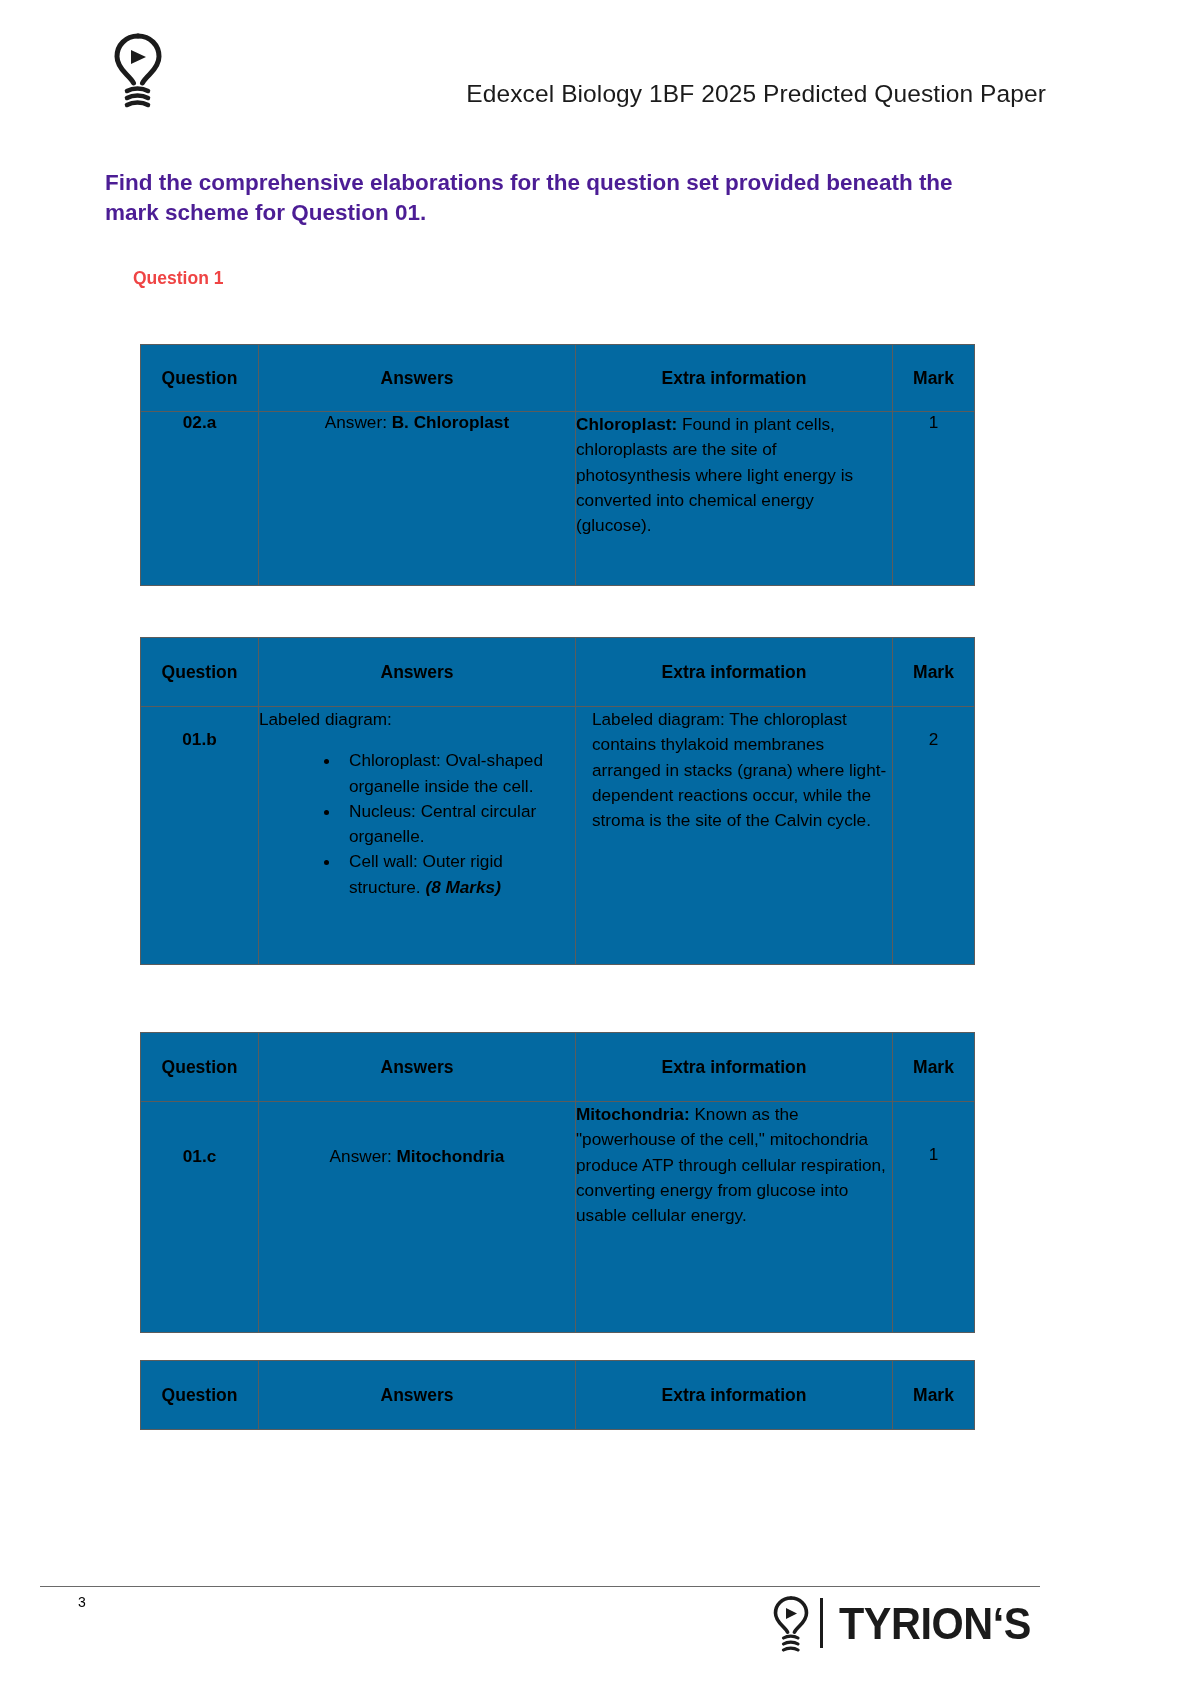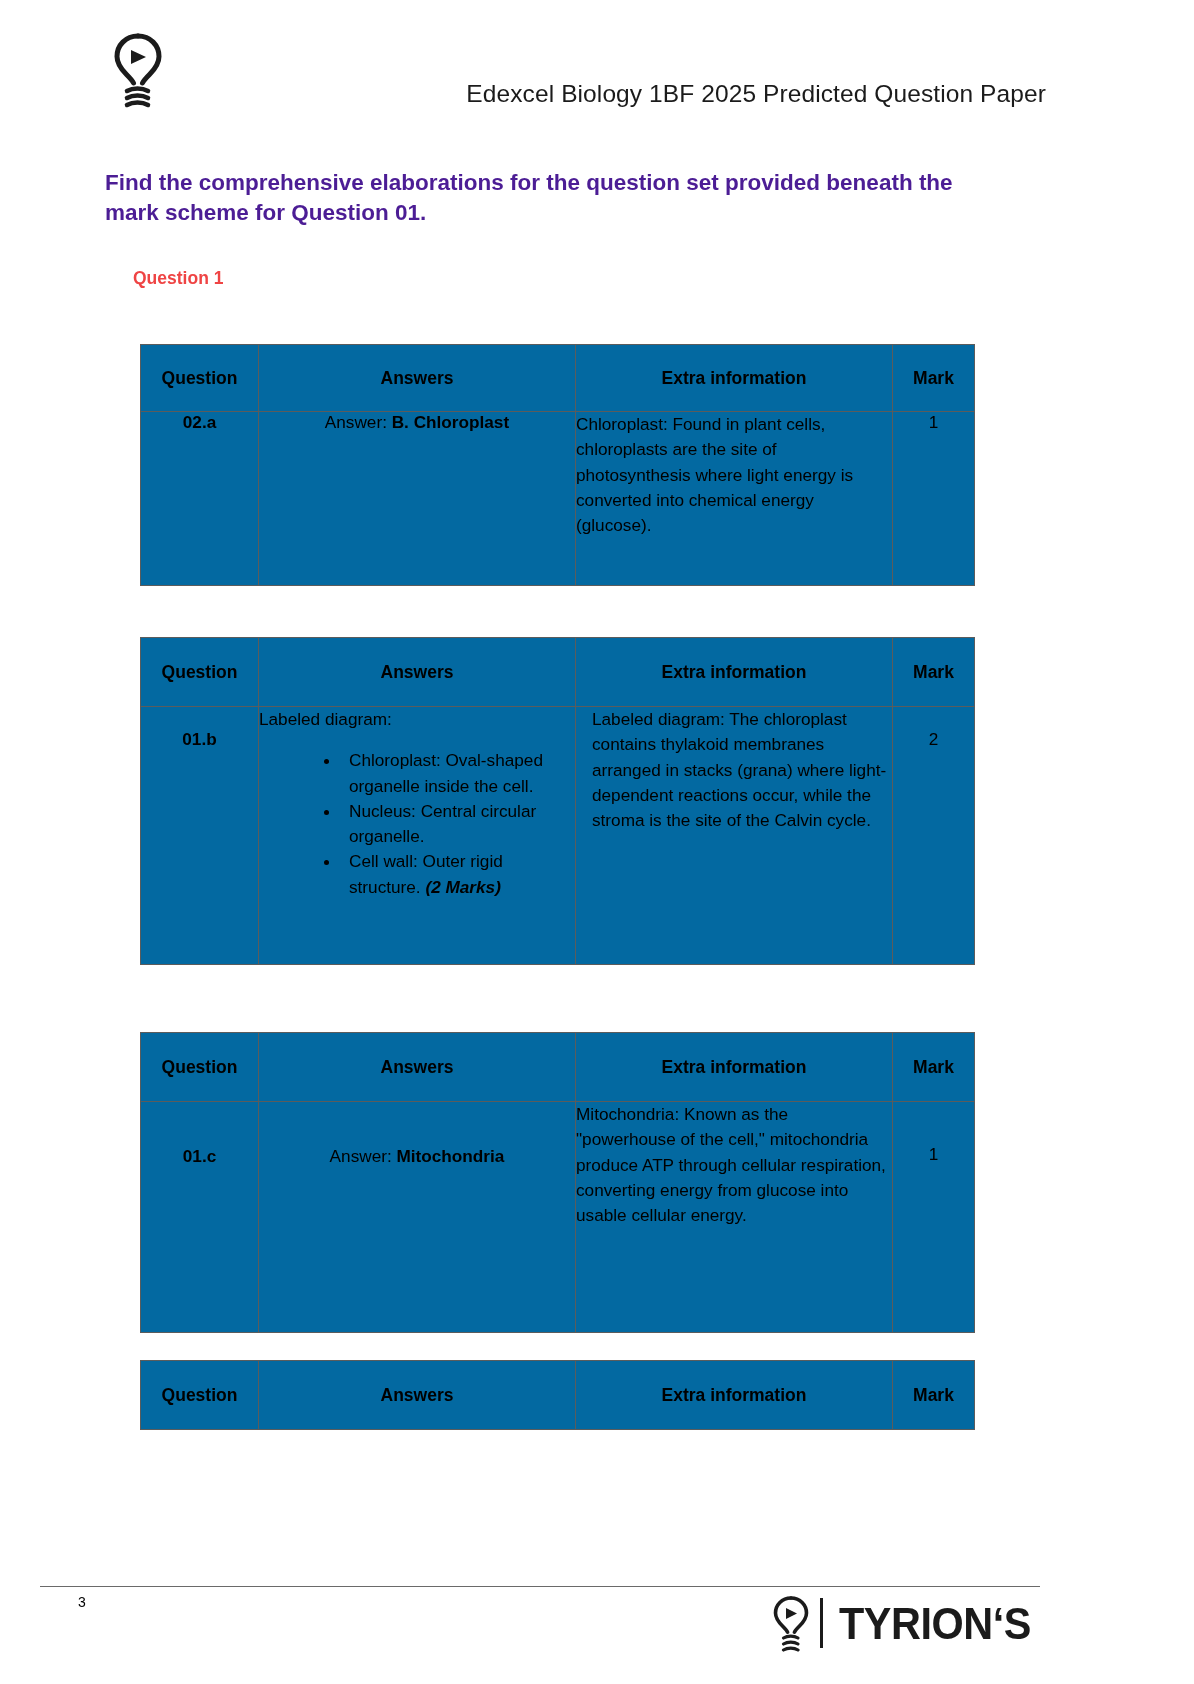--- a/index.html
+++ b/index.html
@@ -108,21 +108,21 @@
     text-align: center;
     font-size: 17.2px;
     padding-top: 26px;
   }
   .extra-text {
     font-size: 17.2px;
     line-height: 1.47;
     padding: 20px 14px 16px 14px;
   }
   .extra-text.indent-lead { padding-left: 16px; }
-  b.term { font-weight: normal; margin-top: 48px; }
+  b.term { font-weight: bold; margin-top: 48px; }
 
   .ans-block {
     font-size: 17.2px;
     line-height: 1.47;
     padding: 20px 6px 14px 0px;
   }
   .ans-lead { padding-left: 0px; }
   .ans-list {
     margin: 16px;
     padding: 0 0 0 66px;
@@ -249,21 +249,21 @@
         <td class="hdr-cell tall">Extra information</td>
         <td class="hdr-cell tall">Mark</td>
       </tr>
       <tr style="height:258px;">
         <td class="qid" style="padding-top:22px;">01.b</td>
         <td class="ans-block">
           <div class="ans-lead">Labeled diagram:</div>
           <ul class="ans-list">
             <li><span>Chloroplast: Oval-shaped organelle inside the cell.</span></li>
             <li><span>Nucleus: Central circular organelle.</span></li>
-            <li><span>Cell wall: Outer rigid structure.</span> <span class="marks-note">(2 Marks)</span></li>
+            <li><span>Cell wall: Outer rigid structure.</span> <span class="marks-note">(8 Marks)</span></li>
           </ul>
         </td>
         <td class="extra-text indent-lead"> Labeled diagram: The chloroplast contains thylakoid membranes arranged in stacks (grana) where light-dependent reactions occur, while the stroma is the site of the Calvin cycle.</td>
         <td class="mark" style="padding-top:22px;">2</td>
       </tr>
     </tbody>
   </table>
 
   <table class="ms-table" id="table-c">
     <colgroup>

